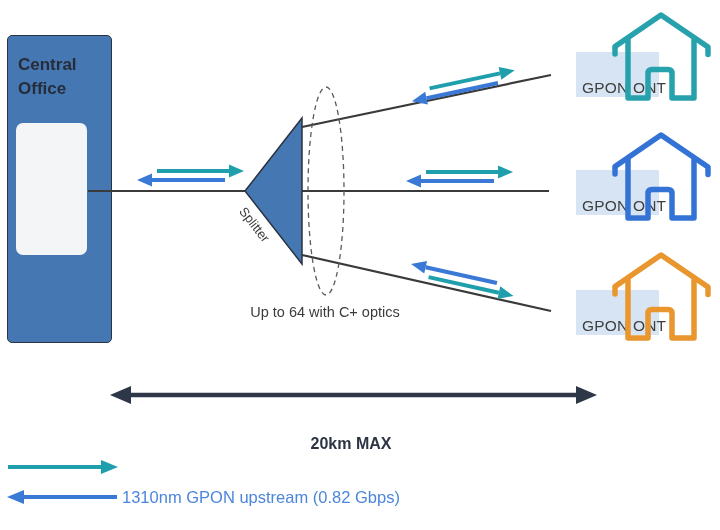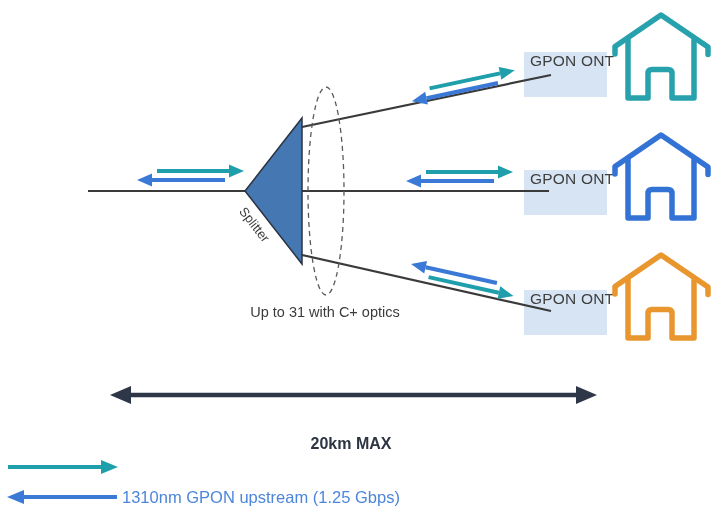--- a/index.html
+++ b/index.html
@@ -16,22 +16,22 @@
   .co-label{
     position:absolute;left:10px;top:17px;width:72px;
     font-size:17px;font-weight:bold;color:#262c38;line-height:24px;
   }
   .co-panel{
     position:absolute;left:8px;top:87px;width:71px;height:132px;
     background:#f3f5f6;border-radius:7px;
   }
   
   .ont-box{
-    position:absolute;left:524px;width:83px;height:45px;background:#d6e4f4;
-    display:flex;align-items:flex-start;z-index:1;
+    position:absolute;left:576px;width:83px;height:45px;background:#d6e4f4;
+    display:flex;align-items:flex-end;z-index:1;
   }
   .ont-box .ont-label{
     padding-left:6px;font-size:15.5px;color:#3f3f3f;letter-spacing:0.2px;white-space:nowrap;
   }
   .ont-1{top:52px;} .ont-2{top:170px;} .ont-3{top:290px;}
   
   .splitter-label{
     position:absolute;left:248px;top:204px;z-index:3;
     font-size:13px;color:#3b3b3b;
     transform:rotate(52deg);transform-origin:0 0;white-space:nowrap;
@@ -46,20 +46,24 @@
   }
   .legend-label{position:absolute;left:122px;z-index:3;font-size:16.5px;line-height:20px;white-space:nowrap;}
   .legend-downstream{top:457px;color:#1f9fab;}
   .legend-upstream{top:487px;color:#4c86dc;}
 </style>
 </head>
 <body>
 
 <div class="canvas">
 
+  <div class="co-box">
+    <div class="co-label">Central Office</div>
+    <div class="co-panel"></div>
+  </div>
 
   <div class="ont-box ont-1">
     <span class="ont-label">GPON ONT</span>
   </div>
   <div class="ont-box ont-2">
     <span class="ont-label">GPON ONT</span>
   </div>
   <div class="ont-box ont-3">
     <span class="ont-label">GPON ONT</span>
   </div>
@@ -117,20 +121,20 @@
     </g>
     <g>
       <line x1="24" y1="497" x2="117" y2="497" stroke="#3b79d6" stroke-width="4"></line>
       <polygon points="7,497 24,490 24,504" fill="#3b79d6"></polygon>
     </g>
   </svg>
 
   <div class="splitter-label">Splitter</div>
 
   <div class="optics-note">
-    <div>Up to 31 with C+ optics</div>
+    <div>Up to 64 with C+ optics</div>
   </div>
 
   <div class="distance-label">20km MAX</div>
 
-  <div class="legend-label legend-upstream">1310nm GPON upstream (1.25 Gbps)</div>
+  <div class="legend-label legend-upstream">1310nm GPON upstream (0.82 Gbps)</div>
 
 </div>
 
 </body></html>

